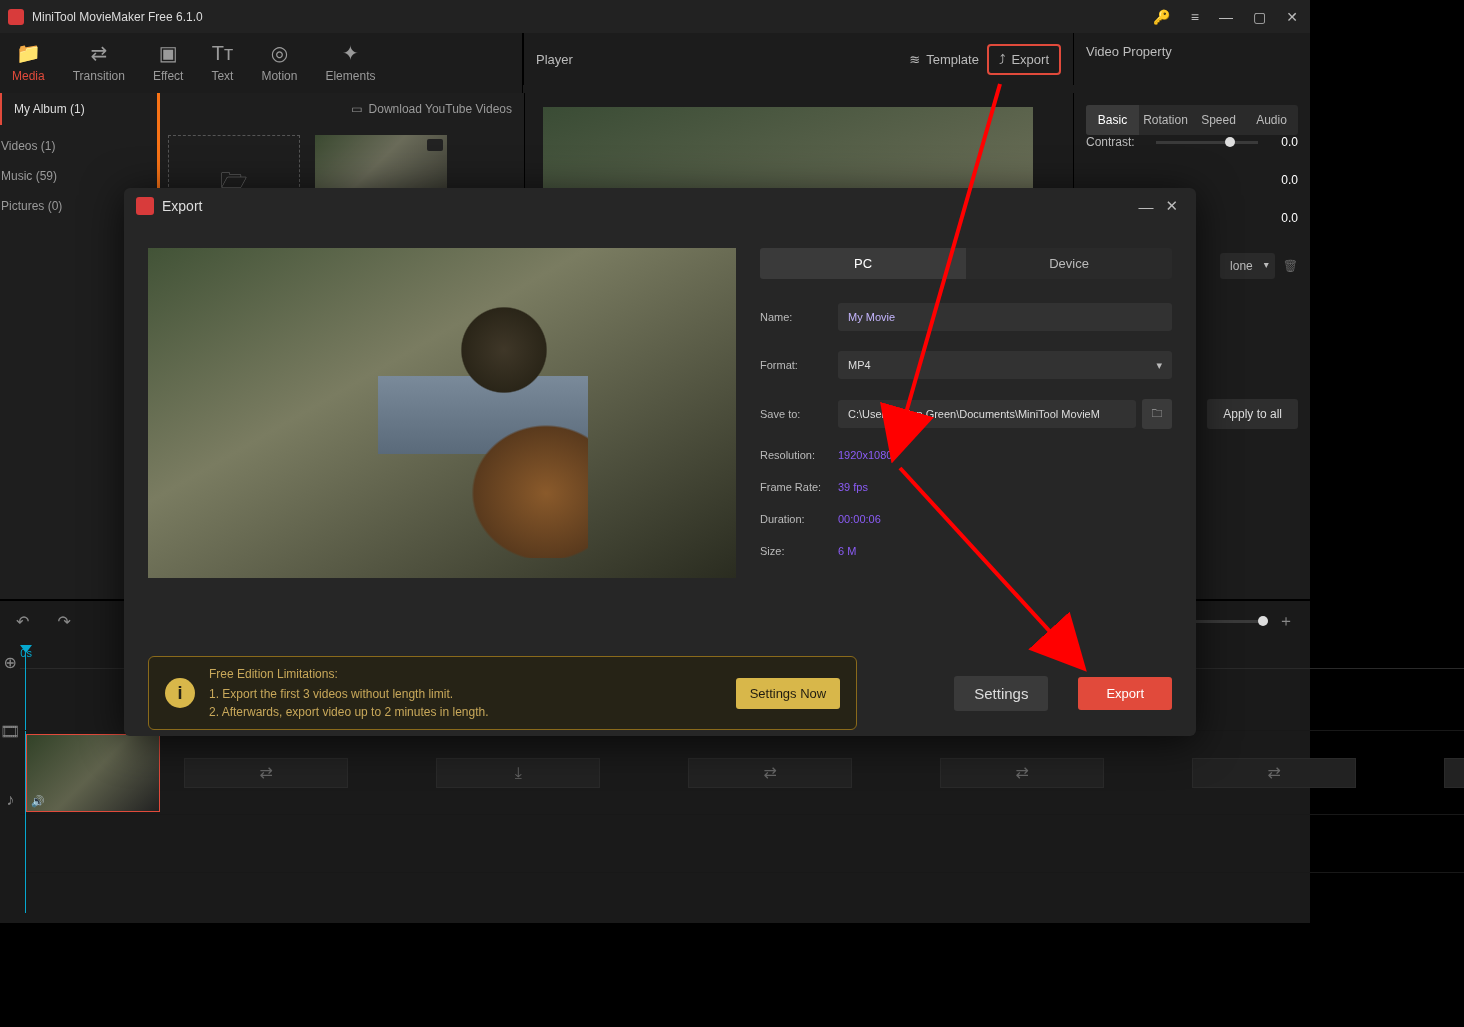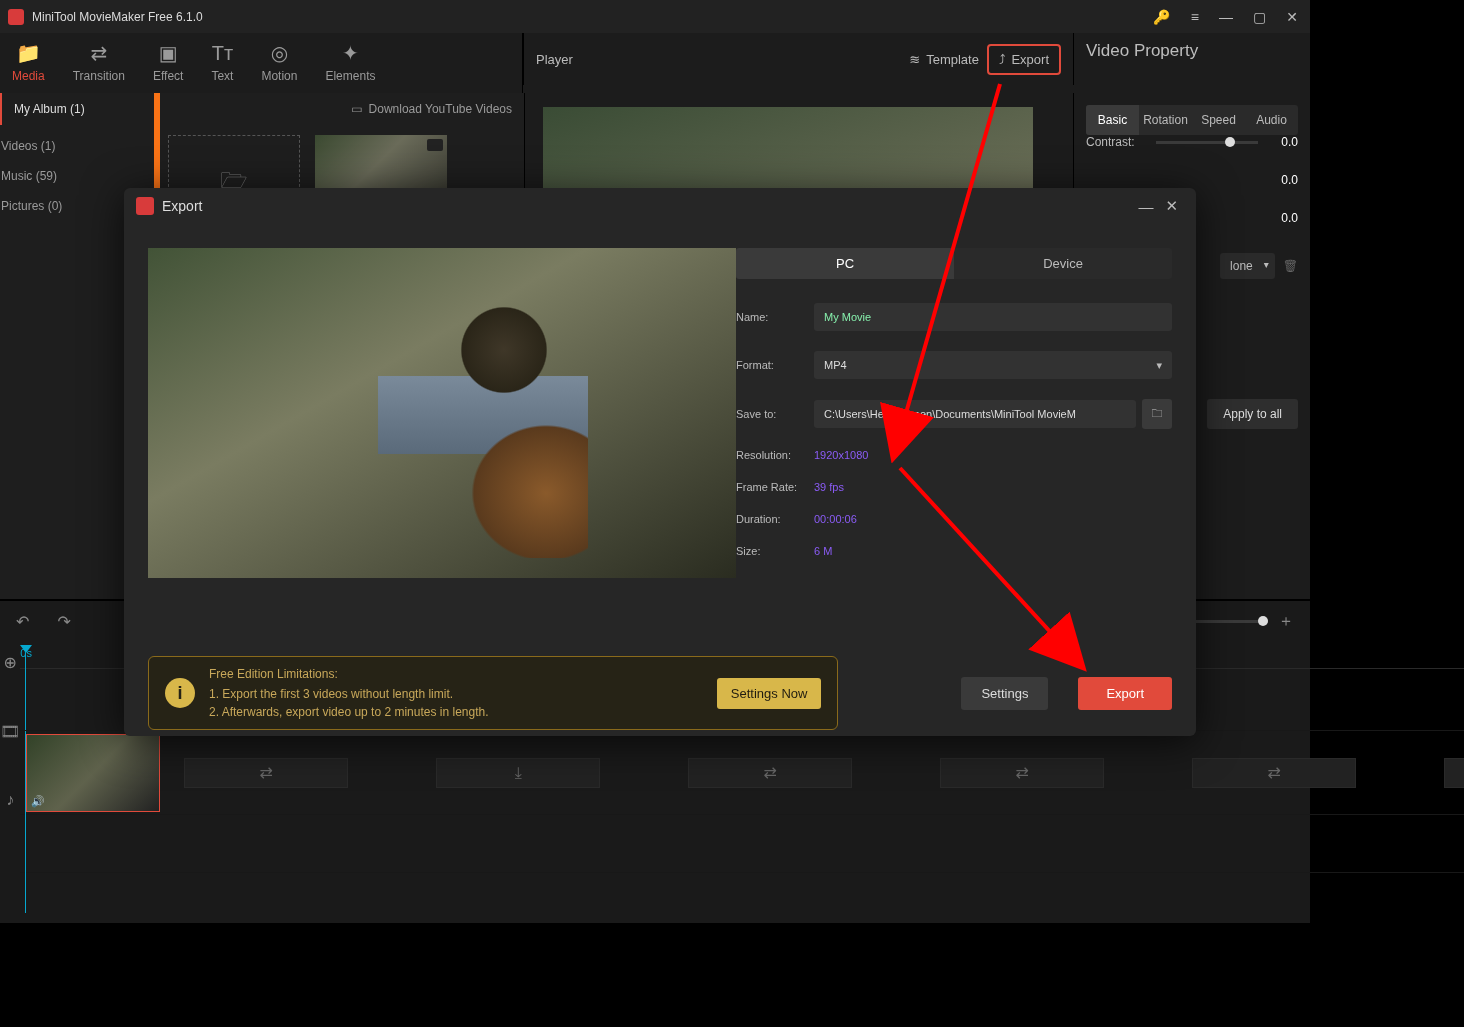--- a/index.html
+++ b/index.html
@@ -12,21 +12,21 @@
 .titlebar .icon { padding:2px 4px; cursor:pointer; }
 .key-icon { color:#d8b74a; }
 
 .toolbar { height:60px; width:523px; border-right:1px solid #000; display:flex; align-items:center; padding-left:12px; gap:28px; font-size:12px; color:#9a9a9a; }
 .tool-item { display:flex; flex-direction:column; align-items:center; gap:6px; cursor:pointer; }
 .tool-item.active { color:#e14a3b; }
 .tool-item .glyph { font-size:20px; line-height:20px; }
 
 .row1 { display:flex; height:506px; }
 .media-panel { width:524px; display:flex; background:#1e1e1e; }
-.media-side { width:160px; border-right:6px solid #f97316; }
+.media-side { width:160px; border-right:3px solid #f97316; }
 .media-side-top { height:32px; display:flex; align-items:center; padding-left:12px; font-size:12px; border-left:2px solid #e14a3b; color:#ddd; }
 .media-side-list { padding:6px 0; font-size:12px; }
 .media-side-list div { padding:8px 1px; color:#9a9a9a; cursor:pointer; }
 
 .media-main { flex:1; position:relative; }
 .media-top { height:32px; display:flex; align-items:center; justify-content:flex-end; padding-right:12px; font-size:12px; color:#9a9a9a; }
 .media-top .yt { margin-right:6px; }
 .media-thumbs { display:flex; gap:15px; padding:10px 8px; }
 .thumb { width:132px; height:96px; }
 .thumb.dashed { border:1px dashed #555; display:flex; align-items:center; justify-content:center; font-size:22px; color:#777; }
@@ -34,21 +34,21 @@
 .thumb.clip::after { content:""; position:absolute; top:4px; right:4px; width:16px; height:12px; background:#222; border-radius:2px; }
 
 .player-panel { flex:1; display:flex; flex-direction:column; background:#1c1c1c; border-left:1px solid #000; border-right:1px solid #000; }
 .player-top { height:52px; display:flex; align-items:center; padding:0 12px; font-size:13px; color:#bbb; }
 .player-top .left { flex:1; }
 .player-top .btn { display:flex; align-items:center; gap:6px; padding:6px 8px; cursor:pointer; }
 .export-btn-wrap { border:2px solid #e14a3b; border-radius:4px; padding:0 2px; }
 .player-video { flex:1; margin:14px 40px 30px 18px; background:linear-gradient(160deg,#3a4c35 0%,#6f715a 45%,#2a2c22 100%); }
 
 .prop-panel { width:236px; padding:12px; font-size:12px; color:#bbb; }
-.prop-title { font-size:17px; height:36px; display:flex; align-items:center; }
+.prop-title { font-size:13px; height:36px; display:flex; align-items:center; }
 .prop-tabs { display:flex; background:#2a2a2a; border-radius:3px; overflow:hidden; }
 .prop-tabs div { flex:1; text-align:center; padding:8px 4px; font-size:12px; color:#bbb; cursor:pointer; }
 .prop-tabs .active { background:#3a3a3a; color:#fff; }
 .prop-row { display:flex; align-items:center; margin-bottom:24px; }
 .prop-row .lbl { width:70px; }
 .prop-row .slider { flex:1; height:3px; background:#3a3a3a; position:relative; margin-right:10px; }
 .prop-row .slider .knob { width:10px; height:10px; background:#ddd; border-radius:50%; position:absolute; top:-4px; left:68%; }
 .prop-row .val { width:30px; text-align:right; color:#fff; }
 .reset-row { display:flex; align-items:center; gap:8px; margin-top:28px; margin-bottom:80px; justify-content:flex-end; }
 .reset-row .sel { padding:6px 22px 6px 10px; background:#2a2a2a; border-radius:3px; position:relative; color:#bbb; }
@@ -72,46 +72,46 @@
 .track-row { height:62px; display:flex; align-items:center; border-bottom:1px solid #181818; }
 .clip-block { height:78px; width:134px; margin-left:6px; background:linear-gradient(135deg,#324228 0%,#5f624c 50%,#222 100%); border:1px solid #e14a3b; position:relative; }
 .clip-block .spk { position:absolute; bottom:3px; left:4px; font-size:11px; color:#ccc; }
 .trans-slot { width:164px; height:30px; margin-right:40px; border:1px solid #2a2a2a; background:#222; display:flex; align-items:center; justify-content:center; color:#666; }
 
 .modal { position:absolute; left:124px; top:188px; width:1072px; height:548px; background:#262626; border-radius:6px; box-shadow:0 6px 40px rgba(0,0,0,0.7); display:flex; flex-direction:column; }
 .modal-head { height:36px; display:flex; align-items:center; padding:0 12px; color:#ddd; font-size:14px; }
 .modal-head .logo { width:18px; height:18px; background:#d83b3b; border-radius:3px; margin-right:8px; }
 .modal-head .sp { flex:1; }
 .modal-head .wbtn { padding:4px 6px; color:#bbb; cursor:pointer; font-size:15px; }
-.modal-body { flex:1; padding:24px 24px 0 24px; display:flex; }
+.modal-body { flex:1; padding:24px 24px 0 24px; display:flex; gap:24px; }
 .preview { width:588px; height:330px; background:linear-gradient(150deg,#425337 0%,#7a7c61 38%,#2a2c20 100%); position:relative; }
 .person { position:absolute; left:230px; top:50px; width:210px; height:260px;
   background: radial-gradient(ellipse 70px 70px at 60% 20%, #3f3728 0%, #2a2518 60%, transparent 62%),
               radial-gradient(ellipse 120px 110px at 80% 75%, #8a5a2b 0%, #5a3a1d 60%, transparent 62%),
               linear-gradient(180deg, transparent 30%, #7a8a9a 30%, #5a6a7a 60%, transparent 60%); }
 .form { flex:1; }
 .seg { display:flex; background:#2a2a2a; border-radius:3px; overflow:hidden; margin-bottom:24px; }
 .seg div { flex:1; text-align:center; padding:8px 0; font-size:13px; color:#bbb; cursor:pointer; }
 .seg .on { background:#3a3a3a; color:#fff; }
 .frow { display:flex; align-items:center; margin-bottom:20px; font-size:11px; }
 .frow .flbl { width:78px; color:#bbb; }
-.frow .finput { flex:1; background:#323232; padding:8px 10px; border-radius:3px; color:#86efac; }
+.frow .finput { flex:1; background:#323232; padding:8px 10px; border-radius:3px; color:#c4b5fd; }
 .frow .ftxt { color:#8b5cf6; }
 .frow .fselect { flex:1; background:#323232; padding:8px 10px; border-radius:3px; color:#ddd; position:relative; }
 .frow .fselect::after { content:"▾"; position:absolute; right:10px; top:8px; color:#bbb; }
 .frow .fpath { flex:1; background:#323232; padding:8px 10px; border-radius:3px; color:#ddd; margin-right:6px; white-space:nowrap; overflow:hidden; }
 .frow .fbrowse { width:30px; height:30px; background:#3a3a3a; border-radius:3px; display:flex; align-items:center; justify-content:center; color:#ccc; cursor:pointer; }
 
 .bottom { height:82px; padding:8px 24px 12px 24px; display:flex; align-items:center; gap:18px; }
 .limit-box { flex:1; border:1px solid #8a6a1b; border-radius:6px; padding:8px 16px; display:flex; align-items:center; gap:14px; background:#262316; }
 .limit-box .i { width:30px; height:30px; border-radius:50%; background:#d8b74a; color:#262316; font-weight:bold; font-size:18px; display:flex; align-items:center; justify-content:center; }
 .limit-text { flex:1; font-size:12px; color:#c8a85a; line-height:1.5; }
 .limit-text .hd { font-weight:500; margin-bottom:2px; }
 .upgrade { background:#d8b74a; color:#201c10; padding:8px 14px; border-radius:3px; font-size:13px; cursor:pointer; }
-.settings-btn { background:#3a3a3a; color:#ddd; padding:9px 20px; border-radius:3px; font-size:13px; cursor:pointer; margin-left:105px; }
+.settings-btn { background:#3a3a3a; color:#ddd; padding:9px 20px; border-radius:3px; font-size:15px; cursor:pointer; margin-left:79px; }
 .export-go { background:#e14a3b; color:#fff; padding:9px 28px; border-radius:3px; font-size:13px; cursor:pointer; margin-left:12px; }
 
 
 .arrow { position:absolute; overflow:visible; pointer-events:none; }
 </style>
 </head>
 <body>
 
 <div class="app">
 

